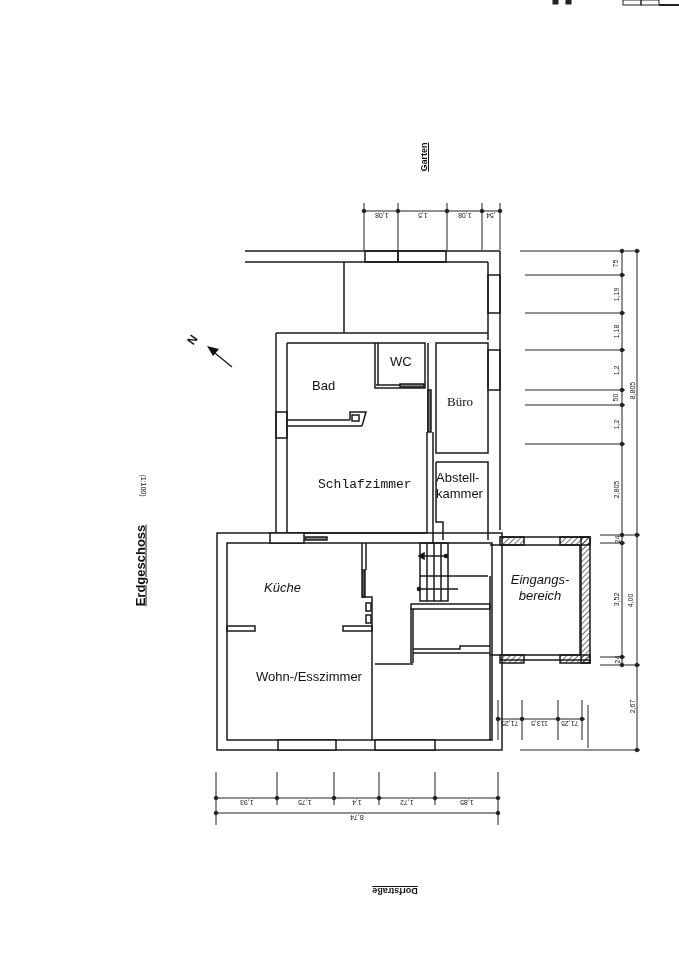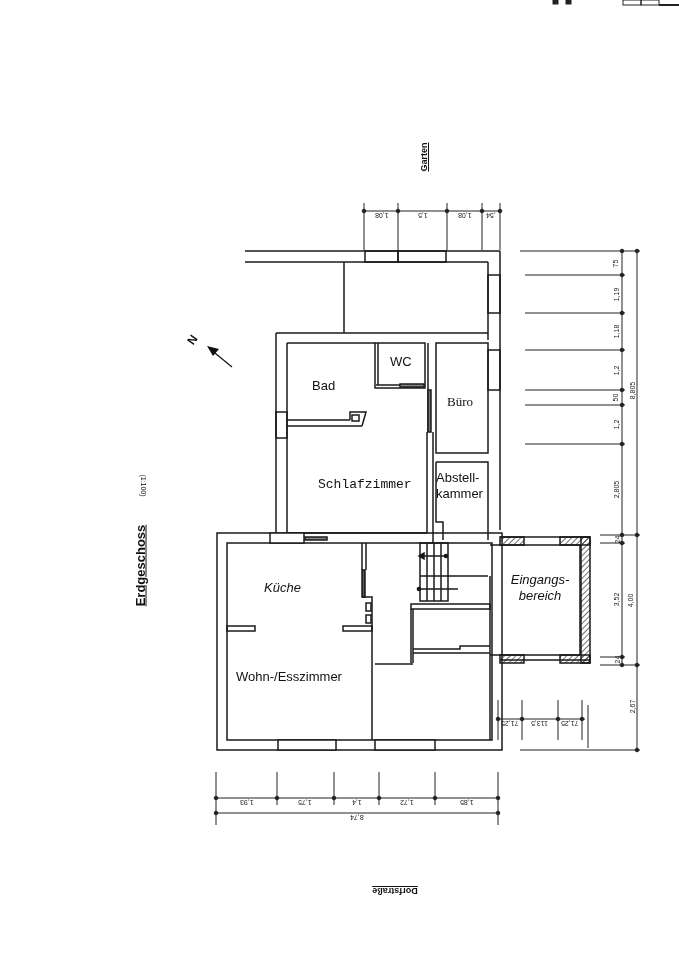--- a/index.html
+++ b/index.html
@@ -215,21 +215,21 @@
 <div class="room-label" style="left:318px; top:477px;font-family:Liberation Mono, monospace;">Schlafzimmer</div>
 <div class="room-label" style="left:436px; top:470px; width:40px;">
   <div>Abstell-</div>
   <div>kammer</div>
 </div>
 <div class="room-label" style="left:264px; top:580px;font-style:italic;">Küche</div>
 <div class="room-label" style="left:508px; top:572px; width:64px;font-style:italic;">
   <div>Eingangs-</div>
   <div>bereich</div>
 </div>
-<div class="room-label" style="left:236px; top:669px;">Wohn-/Esszimmer</div>
+<div class="room-label" style="left:256px; top:669px;">Wohn-/Esszimmer</div>
 
 <div class="dim" style="left:375px; top:212px; transform:rotate(180deg);">1,08</div>
 <div class="dim" style="left:418px; top:212px; transform:rotate(180deg);">1,5</div>
 <div class="dim" style="left:458px; top:212px; transform:rotate(180deg);">1,08</div>
 <div class="dim" style="left:486px; top:212px; transform:rotate(180deg);">,54</div>
 
 <div class="dim" style="left:612px; top:260px; transform:rotate(-90deg);">75</div>
 <div class="dim" style="left:610px; top:291px; transform:rotate(-90deg);">1,19</div>
 <div class="dim" style="left:610px; top:328px; transform:rotate(-90deg);">1,18</div>
 <div class="dim" style="left:612px; top:367px; transform:rotate(-90deg);">1,2</div>

